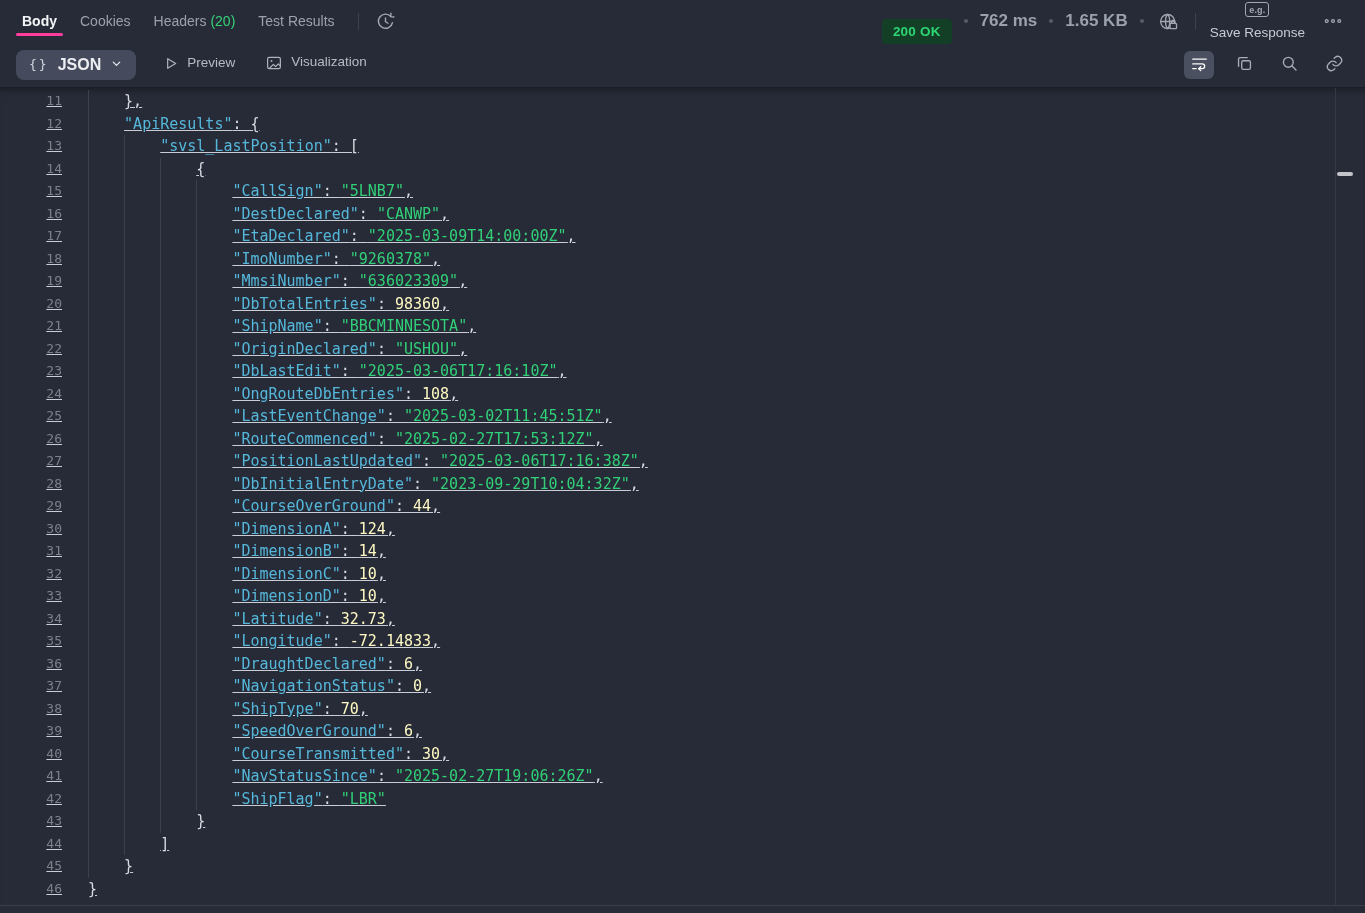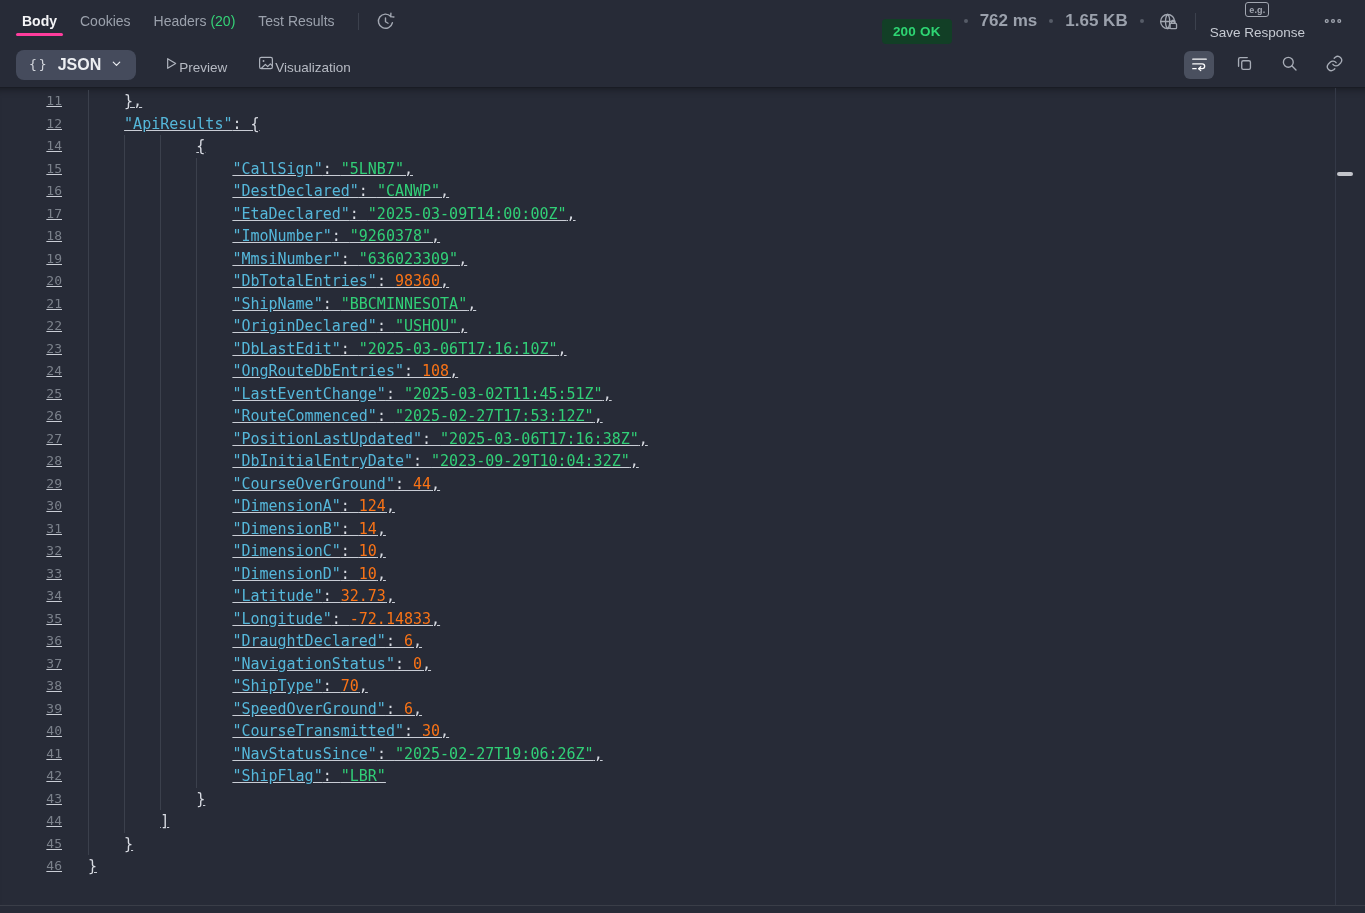--- a/index.html
+++ b/index.html
@@ -28,37 +28,37 @@
   .metric { font-size:17px; color:#9ba1ac; white-space:nowrap;font-weight:bold; }
   .save-btn { display:flex; align-items:center; gap:8px; color:#c6cad2; font-size:13.5px; cursor:pointer; background:none; border:none;flex-direction:column; }
   .eg-box { display:flex; align-items:center; justify-content:center; border:1.4px solid #a2a7b1; border-radius:3px; width:24px; height:15px; font-size:9px; color:#a2a7b1; font-weight:600; letter-spacing:.2px; }
   .more { margin-left:16px; }
 
   
   .toolbar { height:46px; display:flex; align-items:center; padding:0 16px; flex-shrink:0; border-bottom:1px solid #191c24; }
   .json-pill { display:flex; align-items:center; gap:9px; background:#454b5c; border:none; border-radius:8px; padding:6px 13px; color:#eceef2; cursor:pointer; }
   .json-pill .braces { font-family:"DejaVu Sans Mono", monospace; font-size:13px; color:#d3d6dd; letter-spacing:2px; }
   .json-pill .fmt { font-size:16px; font-weight:700; }
-  .tool-btn { display:flex; align-items:flex-end; background:none; border:none; color:#b6bac3; font-size:13.5px; cursor:pointer; }
+  .tool-btn { display:flex; align-items:flex-start; gap:8px; background:none; border:none; color:#b6bac3; font-size:13.5px; cursor:pointer; }
   .tool-btn svg { color:#aeb3bd; }
   .ml24 { margin-left:26px; } .ml28 { margin-left:30px; }
   .toolbar-right { margin-left:auto; display:flex; align-items:center; gap:15px; }
   .sq-btn { display:flex; align-items:center; justify-content:center; width:30px; height:28px; border-radius:6px; background:none; border:none; color:#a8adb7; cursor:pointer; }
   .sq-btn.active { background:#4a505f; color:#fcfcfd; }
 
   
   .code-area { position:relative; flex:1; overflow:hidden; padding-top:2px; border-bottom:1px solid #3a3e48; box-shadow:inset 0 8px 8px -8px rgba(0,0,0,.5); cursor:text; }
   .bottom-filler { height:7px; background:#272b37; }
   .line { display:flex; height:22.5px; line-height:22.5px; font-family:"DejaVu Sans Mono", monospace; font-size:15px; white-space:pre;text-decoration:underline; }
   .ln { width:62px; text-align:right; color:#7b818b; font-size:13px; flex-shrink:0; user-select:none; }
   .lc { margin-left:26px; display:flex; }
   .ind { display:inline-block; width:36.1px; border-left:1px solid #3b404c; height:22.5px; flex-shrink:0; }
   .tok-k { color:#55b7da; }
   .tok-s { color:#31cf77; }
-  .tok-n { color:#f97316; }
+  .tok-n { color:#fef9c3; }
   .tok-p { color:#d8dbe2; }
 
   .scroll-track { position:absolute; top:0; bottom:0; right:29px; width:1px; background:#343947; }
   .scroll-thumb { position:absolute; top:84px; right:12px; width:16px; height:4px; border-radius:2px; background:#c2c4ca; cursor:pointer; }
 </style>
 </head>
 <body>
 
 <div class="app">
 
@@ -179,20 +179,21 @@
           </svg>
         </span>
       </button>
     </div>
   </div>
 
   <div class="code-area">
     <div>
         <div class="line"><div class="ln">11</div><div class="lc"><span class="ind"></span><span class="tok-p">},</span></div></div>
         <div class="line"><div class="ln">12</div><div class="lc"><span class="ind"></span><span class="tok-k">"ApiResults"</span><span class="tok-p">: {</span></div></div>
+        <div class="line"><div class="ln">13</div><div class="lc"><span class="ind"></span><span class="ind"></span><span class="tok-k">"svsl_LastPosition"</span><span class="tok-p">: [</span></div></div>
         <div class="line"><div class="ln">14</div><div class="lc"><span class="ind"></span><span class="ind"></span><span class="ind"></span><span class="tok-p">{</span></div></div>
         <div class="line"><div class="ln">15</div><div class="lc"><span class="ind"></span><span class="ind"></span><span class="ind"></span><span class="ind"></span><span class="tok-k">"CallSign"</span><span class="tok-p">: </span><span class="tok-s">"5LNB7"</span><span class="tok-p">,</span></div></div>
         <div class="line"><div class="ln">16</div><div class="lc"><span class="ind"></span><span class="ind"></span><span class="ind"></span><span class="ind"></span><span class="tok-k">"DestDeclared"</span><span class="tok-p">: </span><span class="tok-s">"CANWP"</span><span class="tok-p">,</span></div></div>
         <div class="line"><div class="ln">17</div><div class="lc"><span class="ind"></span><span class="ind"></span><span class="ind"></span><span class="ind"></span><span class="tok-k">"EtaDeclared"</span><span class="tok-p">: </span><span class="tok-s">"2025-03-09T14:00:00Z"</span><span class="tok-p">,</span></div></div>
         <div class="line"><div class="ln">18</div><div class="lc"><span class="ind"></span><span class="ind"></span><span class="ind"></span><span class="ind"></span><span class="tok-k">"ImoNumber"</span><span class="tok-p">: </span><span class="tok-s">"9260378"</span><span class="tok-p">,</span></div></div>
         <div class="line"><div class="ln">19</div><div class="lc"><span class="ind"></span><span class="ind"></span><span class="ind"></span><span class="ind"></span><span class="tok-k">"MmsiNumber"</span><span class="tok-p">: </span><span class="tok-s">"636023309"</span><span class="tok-p">,</span></div></div>
         <div class="line"><div class="ln">20</div><div class="lc"><span class="ind"></span><span class="ind"></span><span class="ind"></span><span class="ind"></span><span class="tok-k">"DbTotalEntries"</span><span class="tok-p">: </span><span class="tok-n">98360</span><span class="tok-p">,</span></div></div>
         <div class="line"><div class="ln">21</div><div class="lc"><span class="ind"></span><span class="ind"></span><span class="ind"></span><span class="ind"></span><span class="tok-k">"ShipName"</span><span class="tok-p">: </span><span class="tok-s">"BBCMINNESOTA"</span><span class="tok-p">,</span></div></div>
         <div class="line"><div class="ln">22</div><div class="lc"><span class="ind"></span><span class="ind"></span><span class="ind"></span><span class="ind"></span><span class="tok-k">"OriginDeclared"</span><span class="tok-p">: </span><span class="tok-s">"USHOU"</span><span class="tok-p">,</span></div></div>
         <div class="line"><div class="ln">23</div><div class="lc"><span class="ind"></span><span class="ind"></span><span class="ind"></span><span class="ind"></span><span class="tok-k">"DbLastEdit"</span><span class="tok-p">: </span><span class="tok-s">"2025-03-06T17:16:10Z"</span><span class="tok-p">,</span></div></div>

